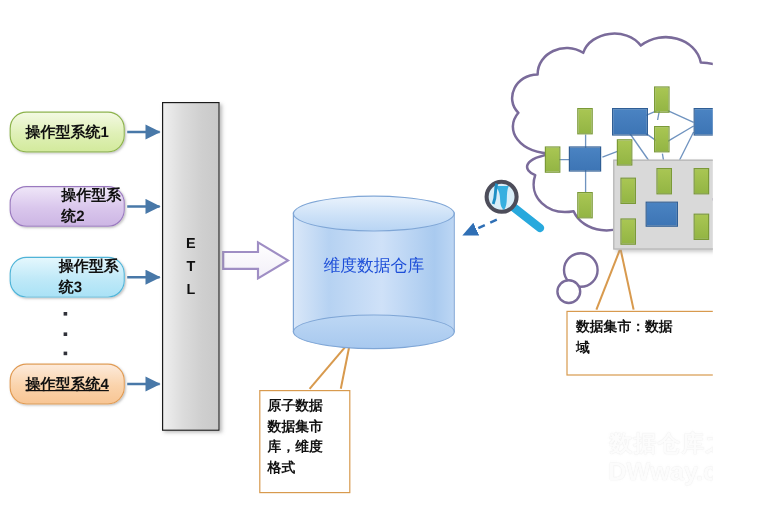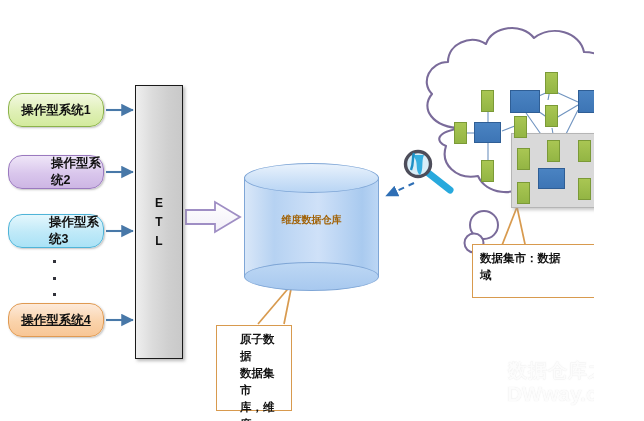--- a/index.html
+++ b/index.html
@@ -138,43 +138,43 @@
     box-sizing: border-box;
     border: 1.3px solid #7fa6d6;
     border-radius: 50%;
     background: linear-gradient(to bottom, #bdd7f4 0%, #a8c9ef 100%);
   }
   .cyl .label {
     position: absolute;
     left: 0; top: 50px;
     width: 135px;
     text-align: center;
-    font-size: 10px;
-    font-weight: bold;
-    color: #a16207;
+    font-size: 14px;
+    font-weight: normal;
+    color: #1d4ed8;
   }
 
   
   .callout {
     position: absolute;
     box-sizing: border-box;
     border: 1.6px solid #d89a4e;
     background: #ffffff;
     font-size: 11.5px;
     font-weight: bold;
     color: #111111;
     line-height: 17px;
-    padding: 5px 6px 4px 23px;
+    padding: 5px 6px 4px 6px;
   }
   .callout.left {
     left: 216px; top: 325px;
     width: 76px; height: 86px;
   }
   .callout.right {
-    left: 472px; top: 244px;
+    left: 472px; top: 259px;
     width: 126px; height: 54px;
     line-height: 17px;
     padding: 5px 7px;
   }
 
   
   .mart-region {
     position: absolute;
     left: 511px; top: 133px;
     width: 97px; height: 75px;

